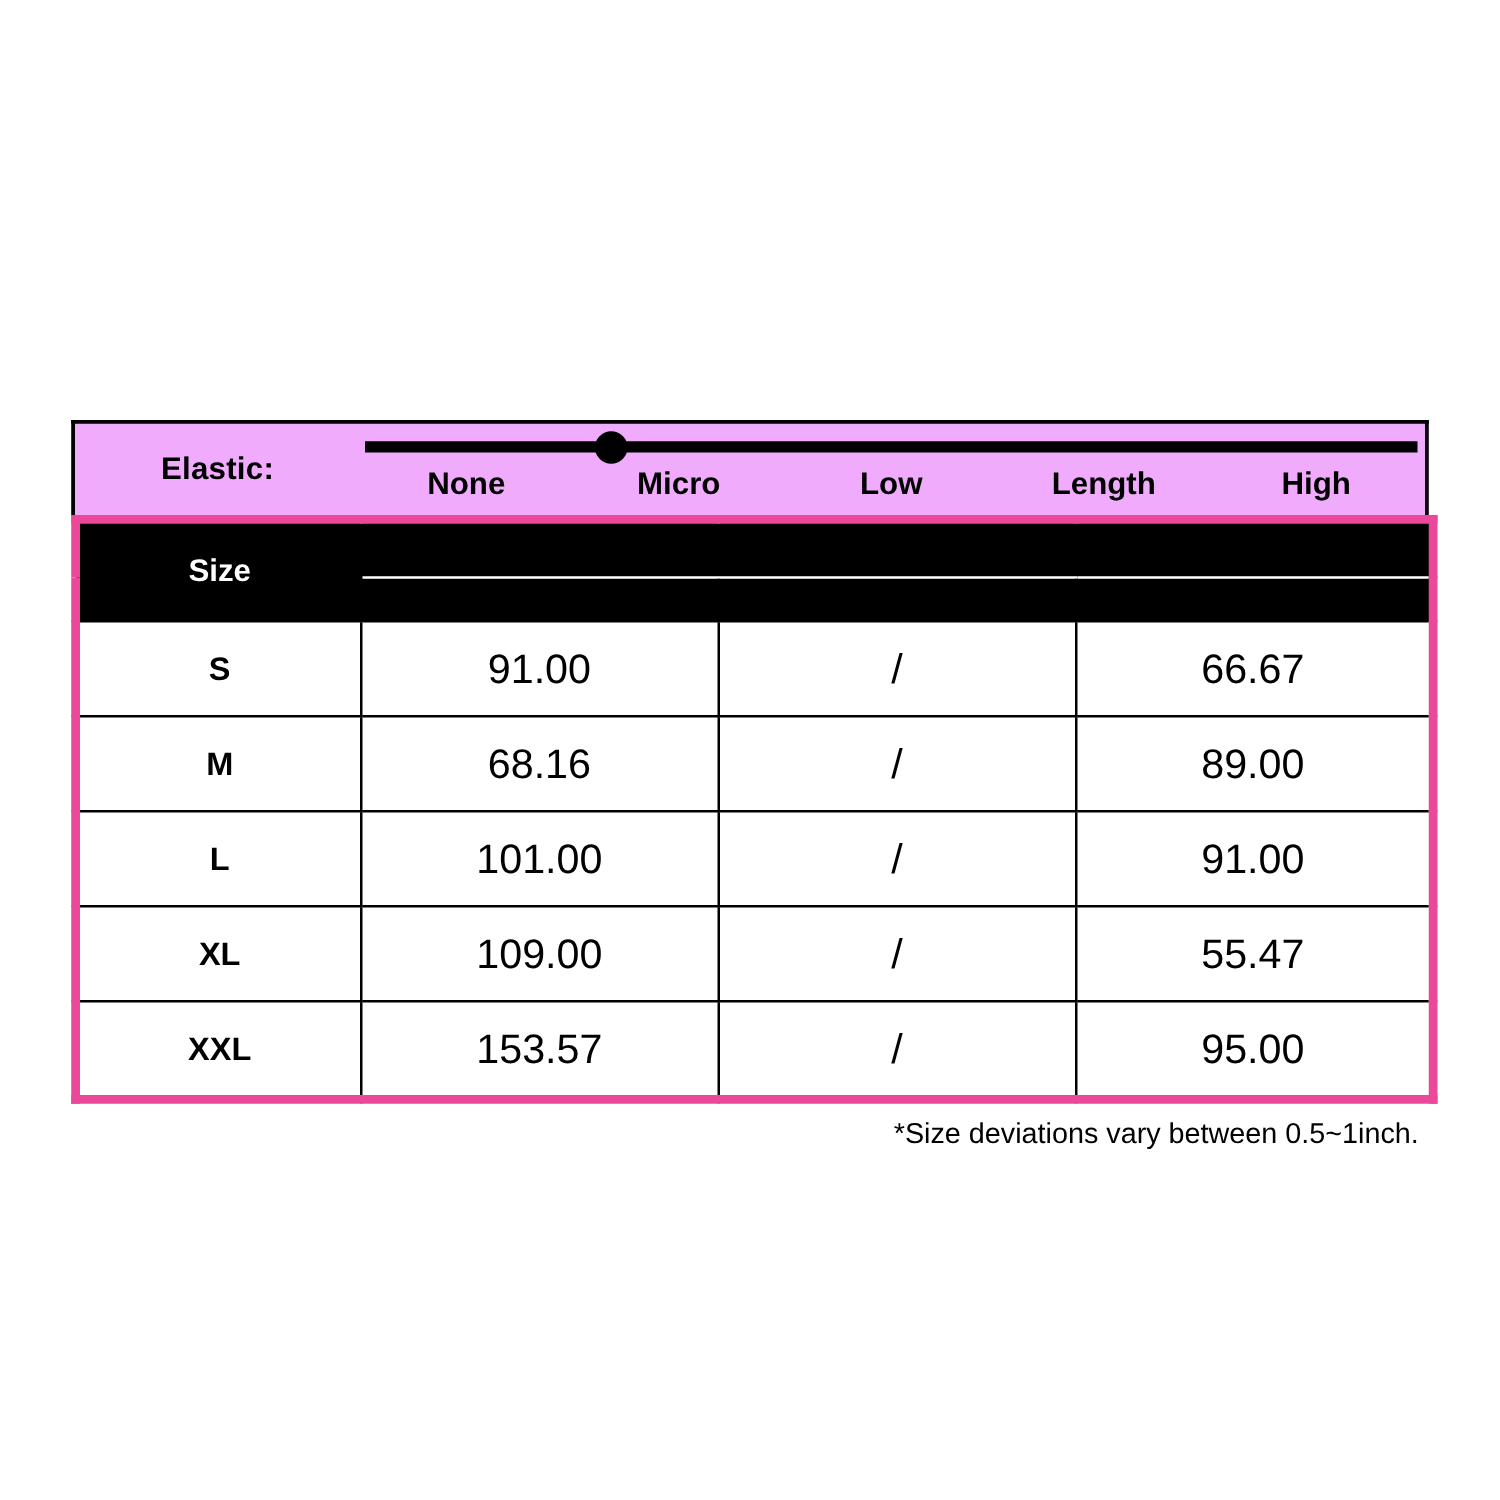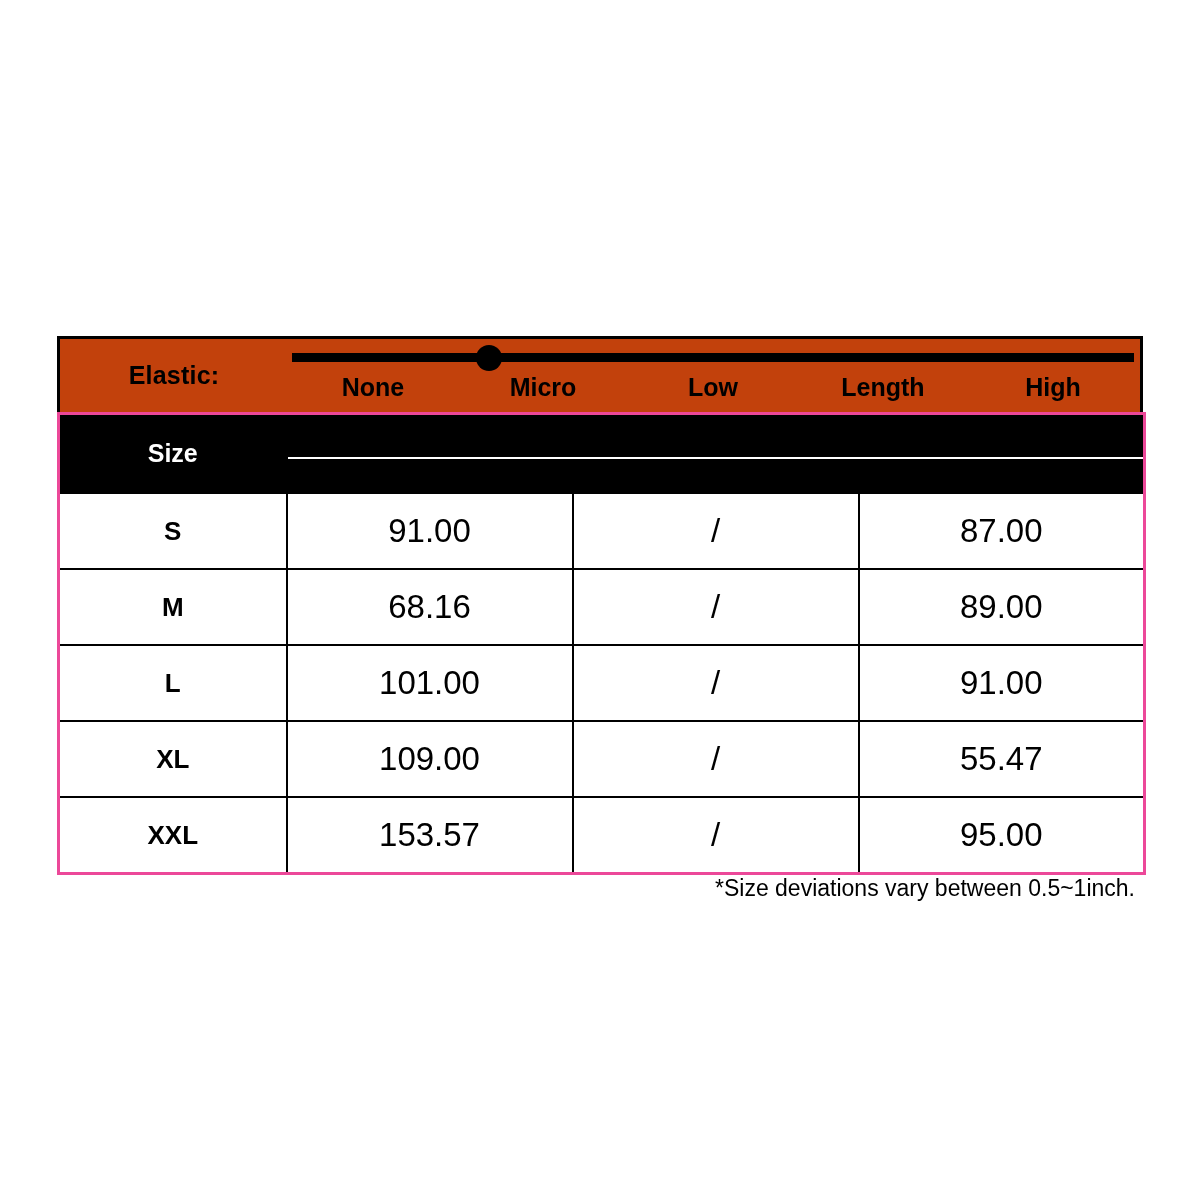--- a/index.html
+++ b/index.html
@@ -26,21 +26,21 @@
 
   
   .elastic-band {
     position: relative;
     display: flex;
     align-items: stretch;
     border: 3px solid #000;
     border-bottom: none;
     height: 76px;
     box-sizing: border-box;
-    background: #c2410c;
+    background: #f0abfc;
   }
   .elastic-label-cell {
     width: 228px;
     display: flex;
     align-items: center;
     justify-content: center;
     box-sizing: border-box;
   }
   .elastic-label {
     font-size: 25px;
@@ -83,21 +83,21 @@
     font-size: 25px;
     font-weight: bold;
     color: #000;
   }
 
   
   table.size-table {
     border-collapse: collapse;
     width: 1086px;
     table-layout: fixed;
-    border: 3px solid #ec4899;
+    border: 7px solid #ec4899;
   }
   table.size-table td {
     border: 2px solid #000;
     text-align: center;
     vertical-align: middle;
     color: #000;
   }
   .hdr-row td {
     background: #000;
     color: #fff;
@@ -126,20 +126,21 @@
   .sizecell {
     font-size: 26px;
     font-weight: bold;
     padding: 18px 0;
   }
   .valcell {
     font-size: 33px;
     padding: 18px 0;
   }
   .note {
+    margin-top: 10px;
     text-align: right;
     font-size: 23px;
     color: #000;
     padding-right: 8px;
   }
 </style>
 </head>
 <body>
 
 <div id="root">
@@ -179,21 +180,21 @@
         <tr class="hdr-row">
           <td class="unit-head">Cm</td>
           <td class="unit-head">Cm</td>
           <td class="unit-head">Cm</td>
         </tr>
 
         <tr>
           <td class="sizecell">S</td>
           <td class="valcell">91.00</td>
           <td class="valcell">/</td>
-          <td class="valcell">87.00</td>
+          <td class="valcell">66.67</td>
         </tr>
         <tr>
           <td class="sizecell">M</td>
           <td class="valcell">68.16</td>
           <td class="valcell">/</td>
           <td class="valcell">89.00</td>
         </tr>
         <tr>
           <td class="sizecell">L</td>
           <td class="valcell">101.00</td>

